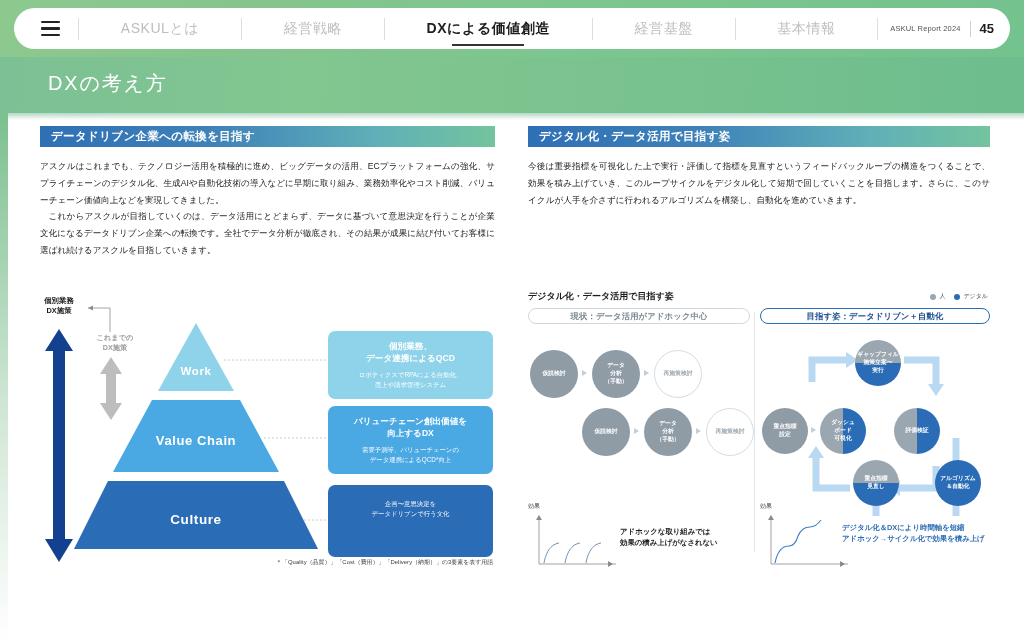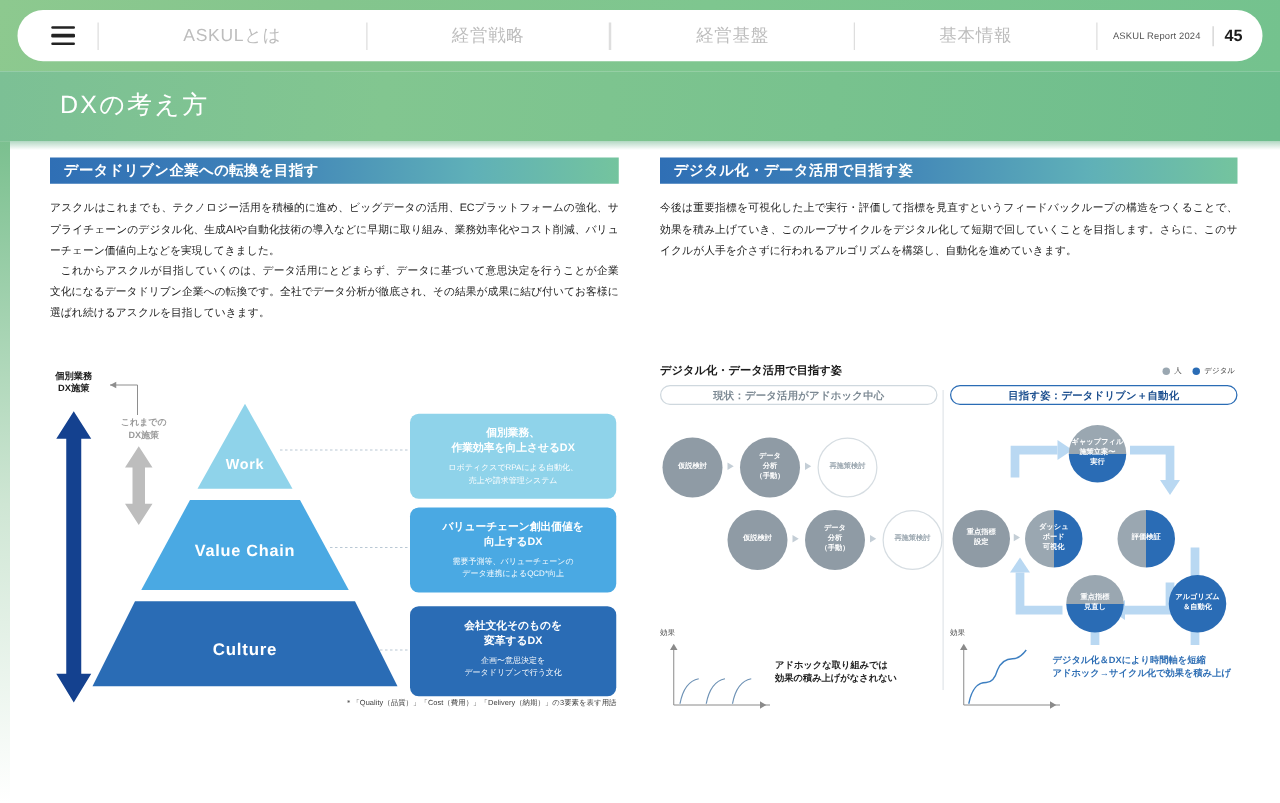--- a/index.html
+++ b/index.html
@@ -165,20 +165,21 @@
     <div class="hamburger">
       <span></span>
         <span></span>
         <span></span>
     </div>
     <div class="navdiv"></div>
     <div class="navitem">ASKULとは</div>
     <div class="navdiv"></div>
     <div class="navitem">経営戦略</div>
     <div class="navdiv"></div>
+    <div class="navitem active">DXによる価値創造</div>
     <div class="navdiv"></div>
     <div class="navitem">経営基盤</div>
     <div class="navdiv"></div>
     <div class="navitem">基本情報</div>
     <div class="navdiv"></div>
     <div class="navright">
       <div class="reportlabel">ASKUL Report 2024</div>
       <div class="vbar"></div>
       <div class="pageno">45</div>
     </div>
@@ -238,44 +239,40 @@
       <line x1="276" y1="224" x2="302" y2="224" stroke="#b9c8d4" stroke-width="0.9" stroke-dasharray="2 2"></line>
 
       <text x="168" y="79" fill="#ffffff" font-size="11.5" font-weight="bold" text-anchor="middle" font-family="Liberation Sans, sans-serif" letter-spacing="0.6">Work</text>
       <text x="168" y="149" fill="#ffffff" font-size="13" font-weight="bold" text-anchor="middle" font-family="Liberation Sans, sans-serif" letter-spacing="0.6">Value Chain</text>
       <text x="168" y="228" fill="#ffffff" font-size="13.5" font-weight="bold" text-anchor="middle" font-family="Liberation Sans, sans-serif" letter-spacing="0.6">Culture</text>
     </svg>
 
     <div class="pbox b1">
       <div class="h">
         <div>個別業務、</div>
-        <div>作業効率を向上させるDX</div>
+        <div>データ連携によるQCD</div>
       </div>
       <div class="s">
         <div>ロボティクスでRPAによる自動化、</div>
         <div>売上や請求管理システム</div>
       </div>
     </div>
 
     <div class="pbox b2">
       <div class="h">
         <div>バリューチェーン創出価値を</div>
         <div>向上するDX</div>
       </div>
       <div class="s">
         <div>需要予測等、バリューチェーンの</div>
         <div>データ連携によるQCD*向上</div>
       </div>
     </div>
 
     <div class="pbox b3">
-      <div class="h">
-        <div>会社文化そのものを</div>
-        <div>変革するDX</div>
-      </div>
       <div class="s">
         <div>企画〜意思決定を</div>
         <div>データドリブンで行う文化</div>
       </div>
     </div>
 
     <div class="footnote">＊「Quality（品質）」「Cost（費用）」「Delivery（納期）」の3要素を表す用語</div>
   </div>
 
   <div class="rdiag">

